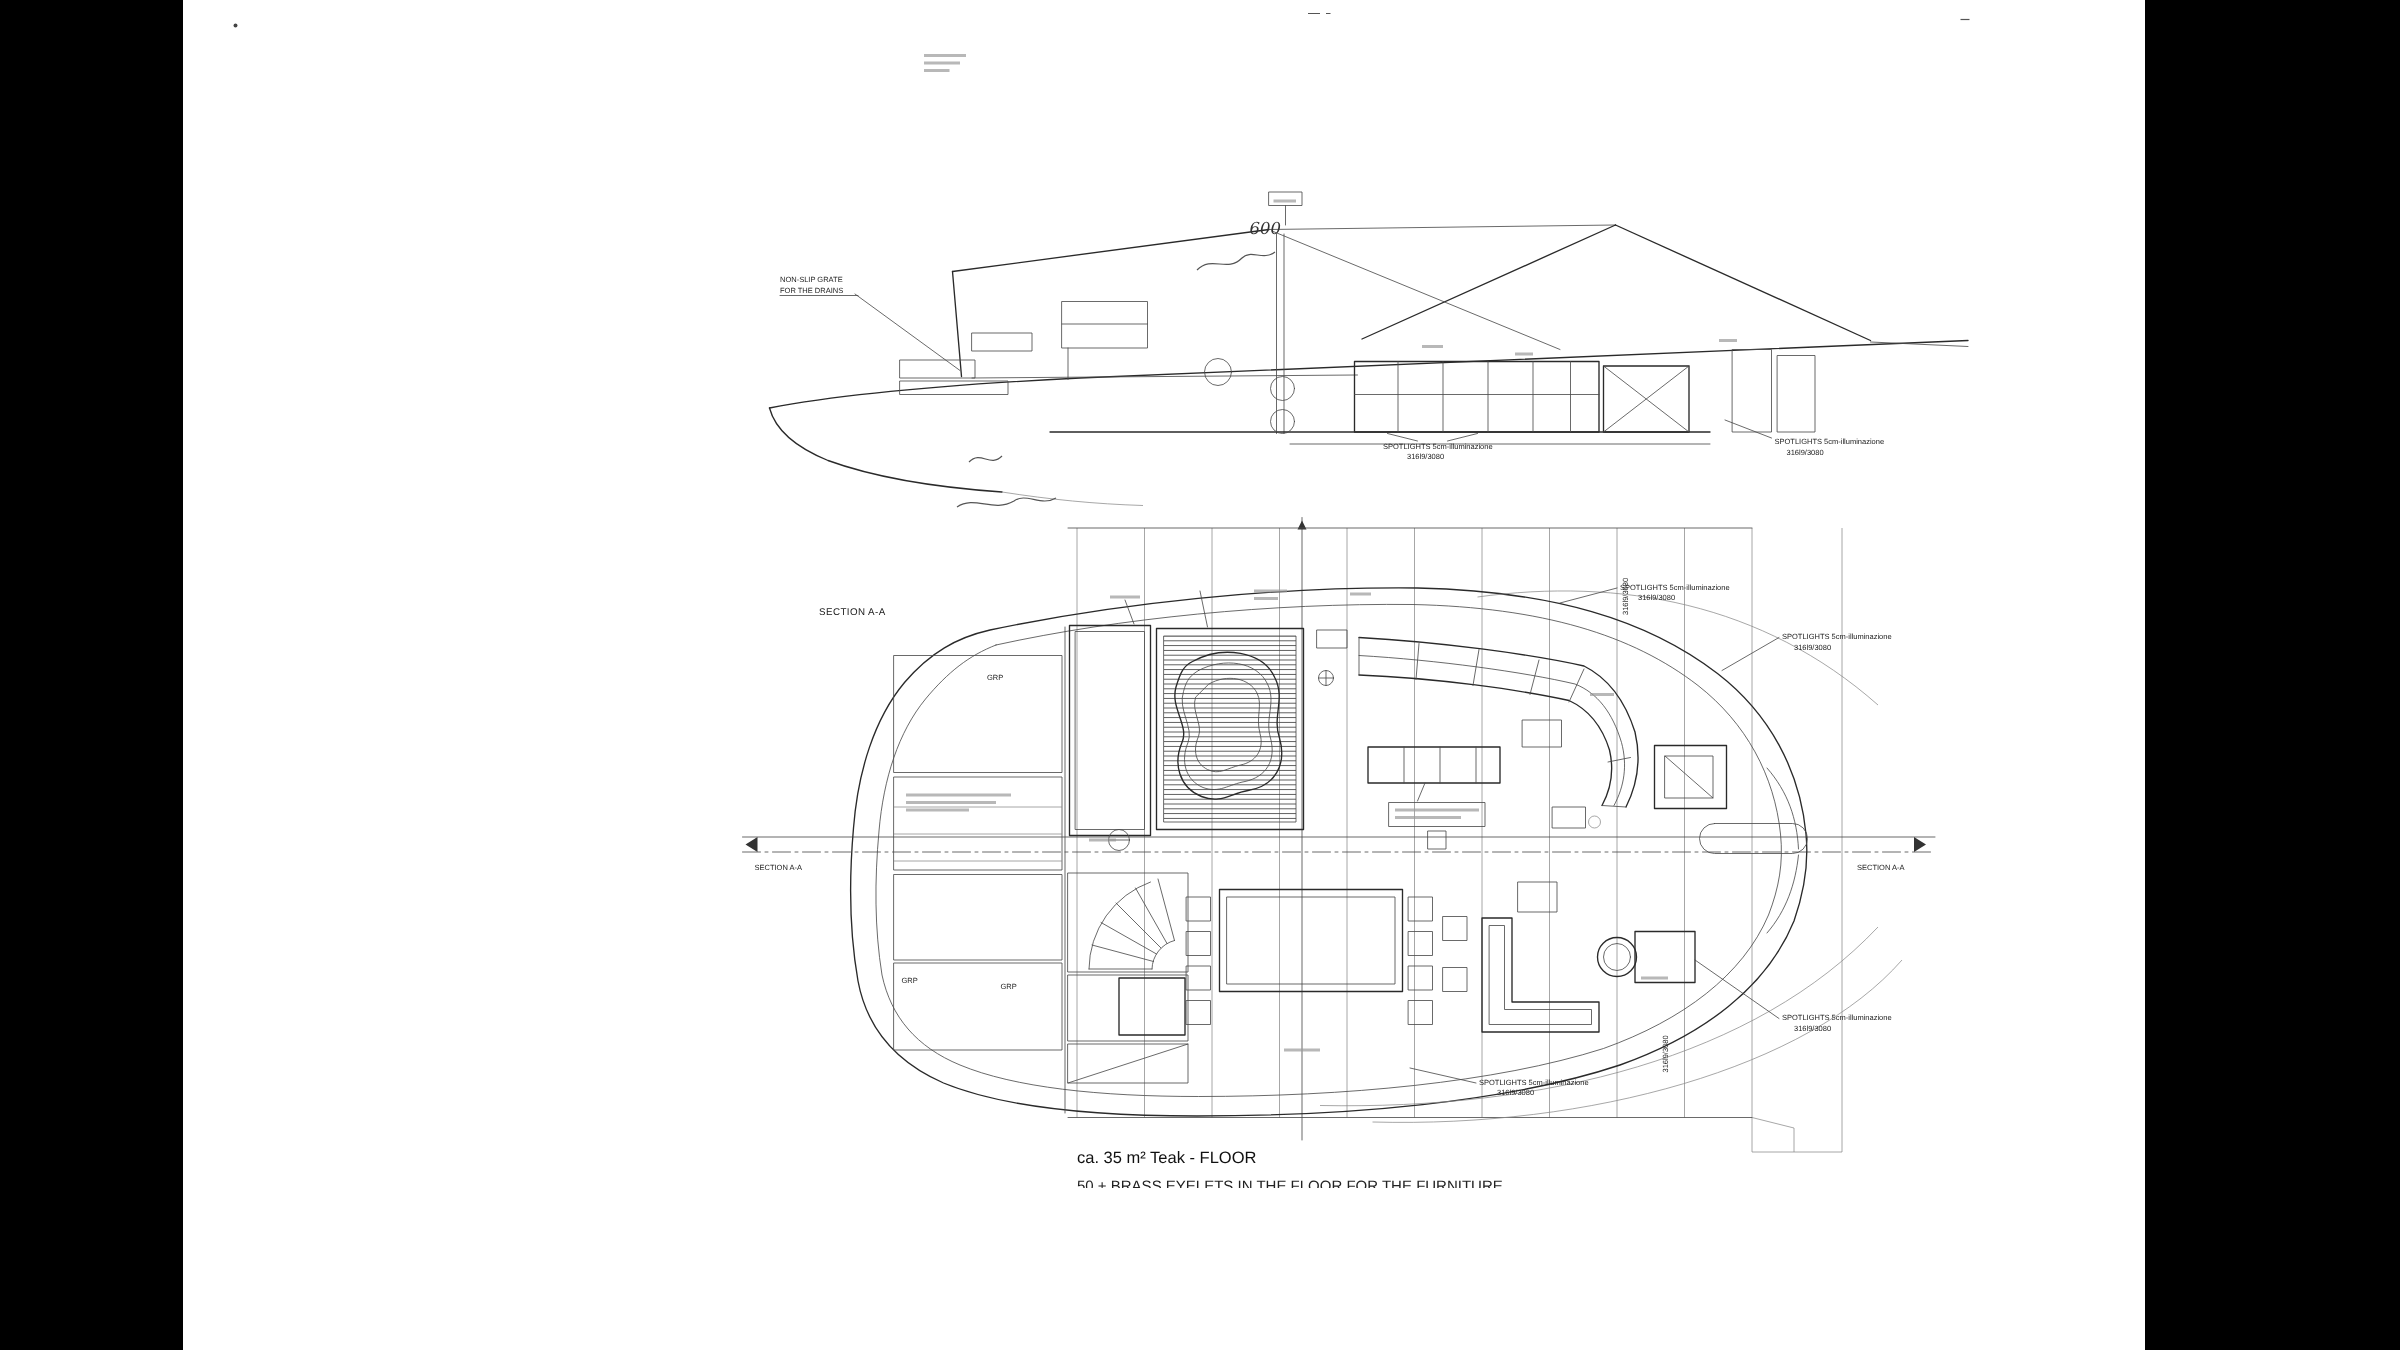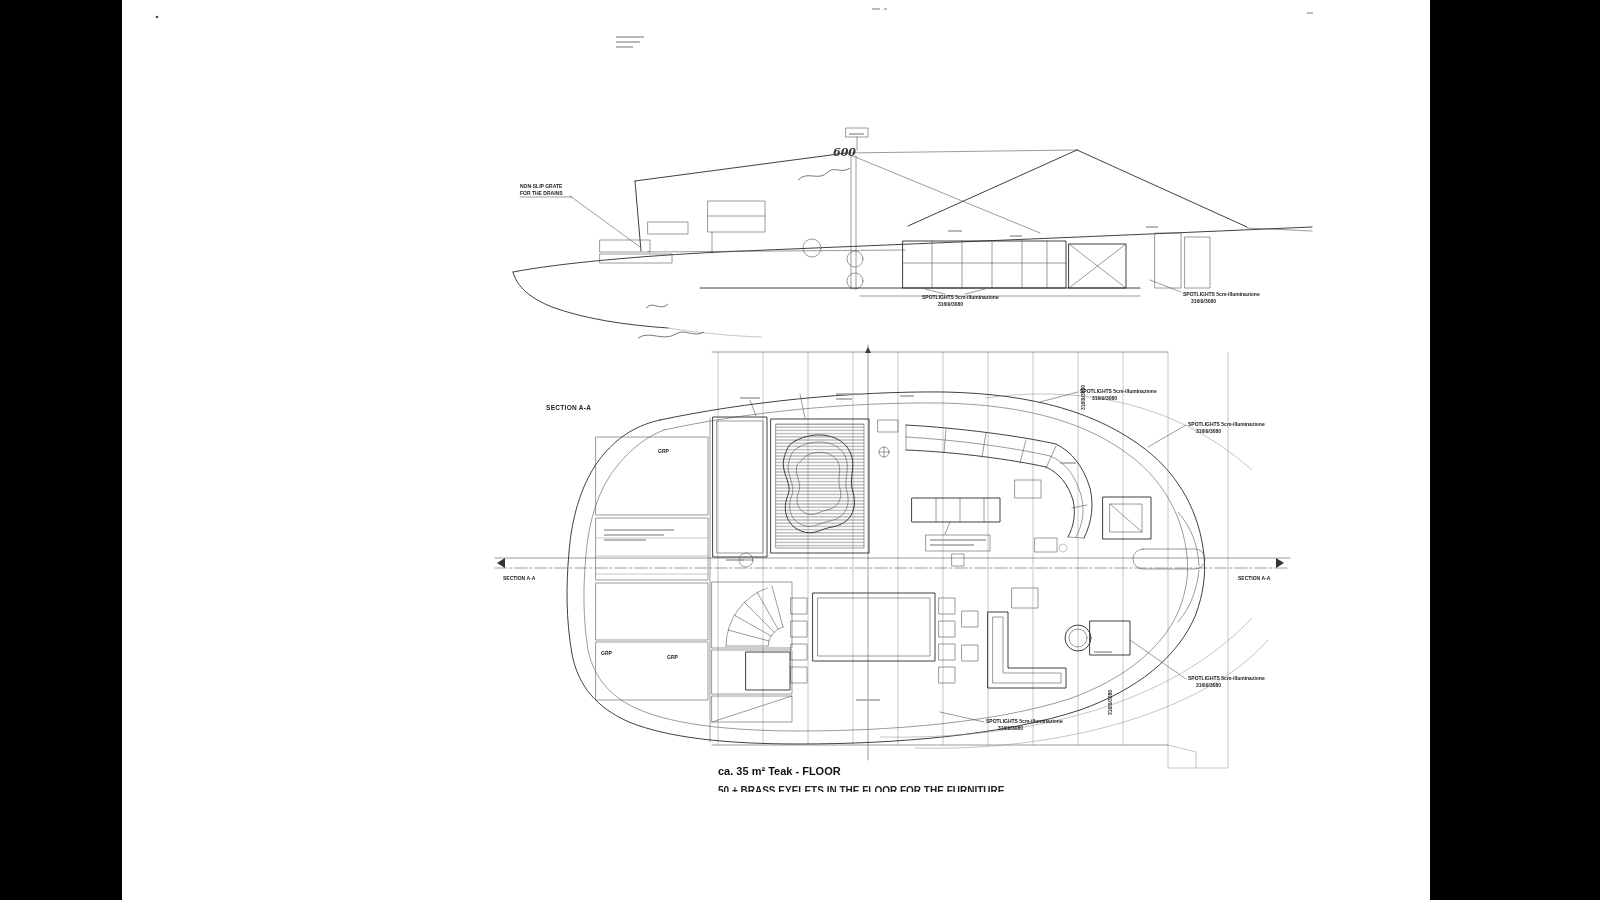--- a/index.html
+++ b/index.html
@@ -1,20 +1,20 @@
 <!DOCTYPE html>
 <html style="--paper: #ffffff; --bar: #000000; --ink: #2a2a2a; --faint: #8a8a8a;"><head>
 <meta charset="utf-8">
 <style>
   :root{
     --paper:#ffffff; --bar:#000000; --ink:#2a2a2a; --faint:#8a8a8a;
   }
   html,body{margin:0;padding:0;width:1600px;height:900px;background:var(--paper);overflow:hidden;}
   .stage{position:relative;width:1600px;height:900px;background:var(--paper);
-         font-family:"Liberation Sans",sans-serif;font-weight:bold;}
+         font-family:"Liberation Sans",sans-serif;}
   .film{position:absolute;top:0;height:900px;background:var(--bar);}
   .film.left{left:0;width:122px;}
   .film.right{left:1430px;width:170px;}
   svg{position:absolute;left:0;top:0;}
   .ln{fill:none;stroke:var(--ink);stroke-width:0.9;stroke-linecap:round;stroke-linejoin:round;}
   .lt{fill:none;stroke:#4a4a4a;stroke-width:0.55;stroke-linecap:round;stroke-linejoin:round;}
   .lg{fill:none;stroke:var(--faint);stroke-width:0.5;}
   .cl{stroke-dasharray:12 3 2 3;}
   .mt{fill:none;stroke:#9a9a9a;stroke-width:2.1;opacity:.7;}
   .sq{fill:none;stroke:#555;stroke-width:0.8;}

